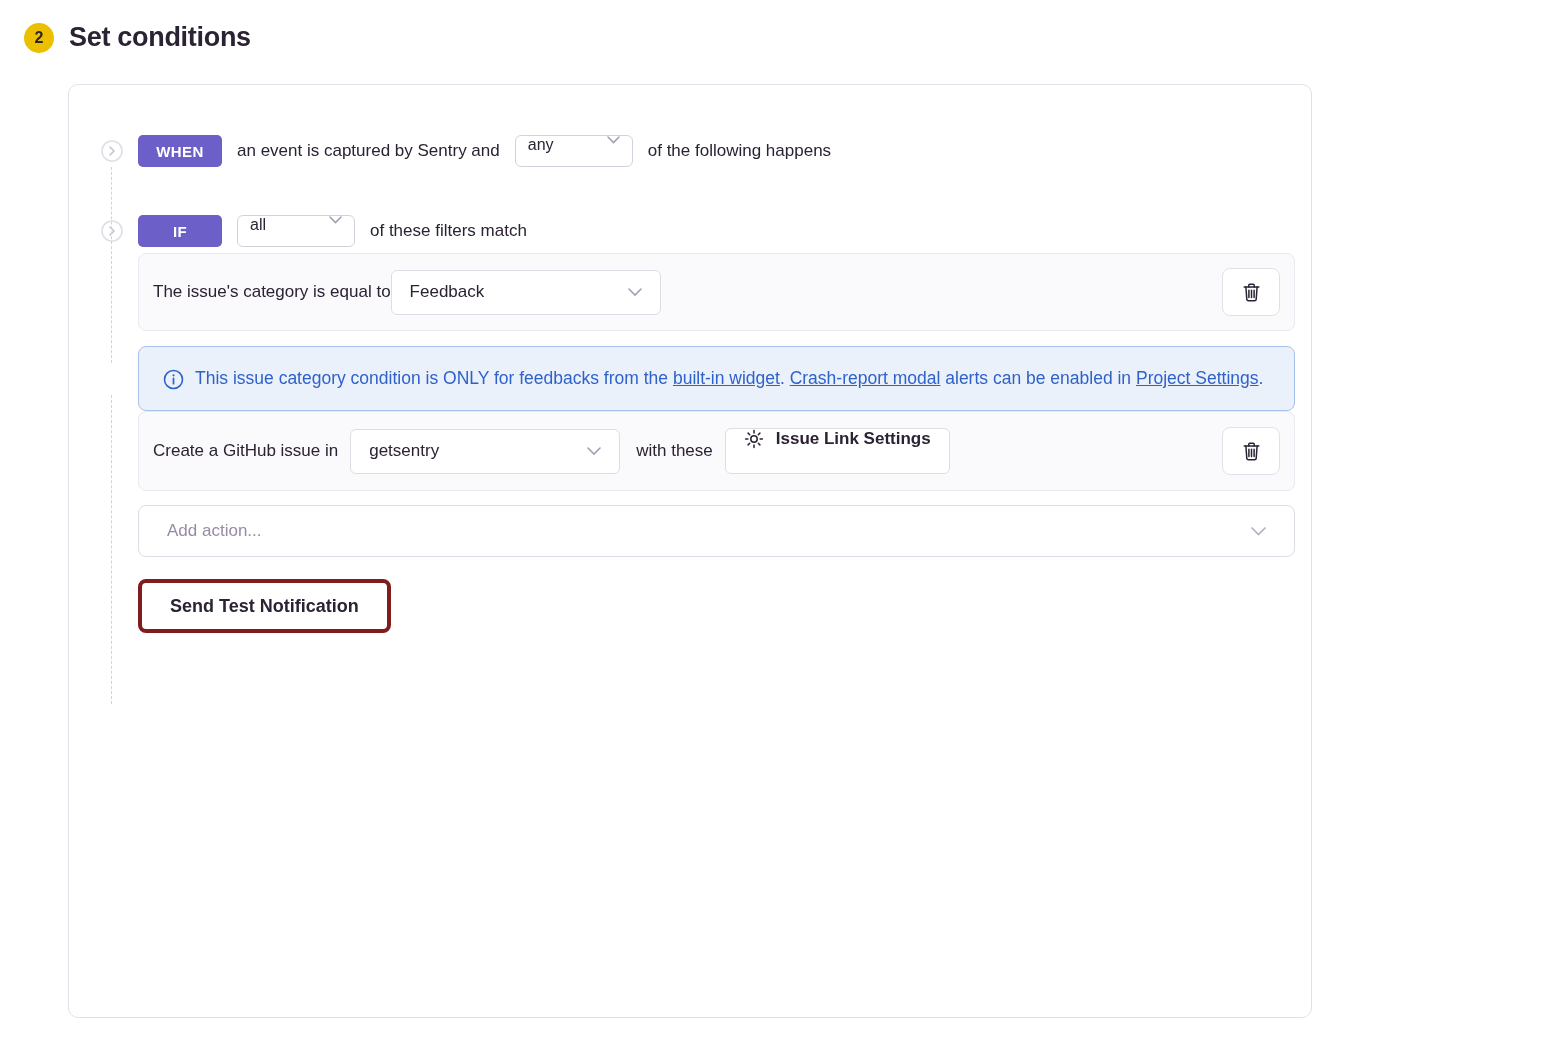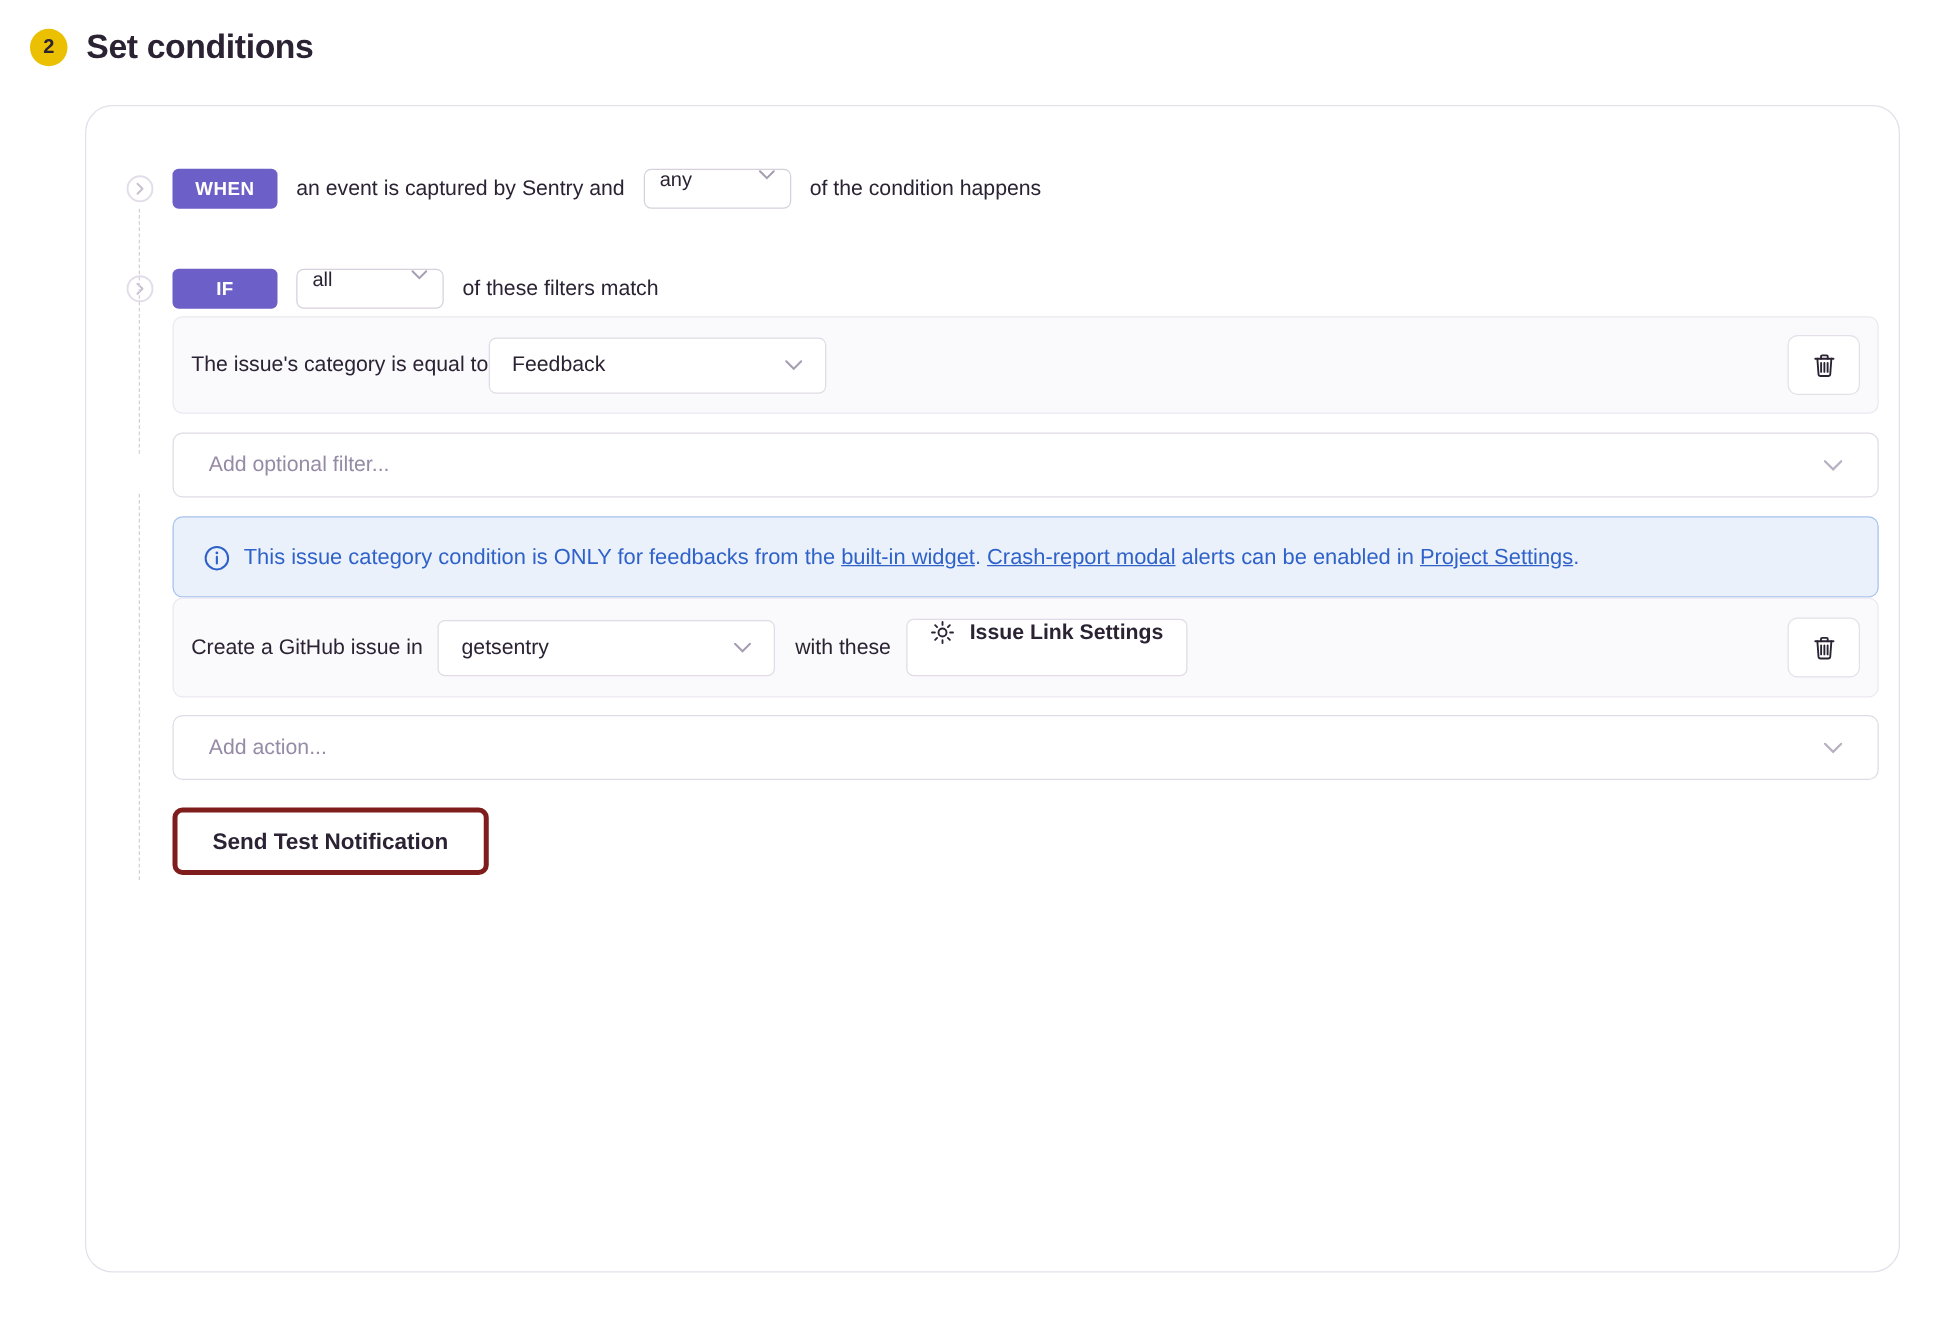--- a/index.html
+++ b/index.html
@@ -19,22 +19,22 @@
     color:var(--text-dark);
   }
   .page-header{display:flex;align-items:center;gap:15px;padding:22px 0 0 24px;}
   .step-circle{
     width:30px;height:30px;border-radius:50%;background:var(--step-yellow);
     display:flex;align-items:center;justify-content:center;
     font-weight:700;font-size:16px;color:var(--text-dark);
   }
   .page-title{font-size:27px;font-weight:700;letter-spacing:-0.3px;}
   .card{
-    position:relative;margin:31px 0 0 68px;width:1452px;height:934px;
-    border:1px solid #E4DFE9;border-radius:22px;background:#fff;
+    position:relative;margin:31px 0 0 68px;width:1244px;height:934px;
+    border:1px solid #E4DFE9;border-radius:10px;background:#fff;
     padding:50px 16px 0 32px;
   }
   .connector{position:absolute;width:0;border-left:1px dashed #D6D0DC;left:42px;}
   .connector-1{top:82px;height:196px;}
   .connector-2{top:310px;height:309px;}
   .step-row{display:flex;align-items:center;gap:15px;height:32px;font-size:17px;}
   .step-circle-icon{display:flex;align-items:center;}
   .badge{
     min-width:84px;height:32px;border-radius:5px;background:var(--accent-purple);
     color:#fff;font-weight:700;font-size:15px;letter-spacing:0.4px;
@@ -120,21 +120,21 @@
     <span class="badge">WHEN</span>
     <span>an event is captured by Sentry and</span>
     <span class="inline-select">
       <span>any</span>
       <span>
         <svg width="13" height="8" viewBox="0 0 13 8">
             <path d="M1 1l5.5 5.5L12 1" fill="none" stroke="#A69DB2" stroke-width="1.6" stroke-linecap="round"></path>
           </svg>
       </span>
     </span>
-    <span>of the condition happens</span>
+    <span>of the following happens</span>
   </div>
 
 
   <div class="step-row mt48 mb6">
     <span class="step-circle-icon">
       <svg width="22" height="22" viewBox="0 0 22 22">
           <circle cx="11" cy="11" r="10" fill="none" stroke="#E2DDE8" stroke-width="1.6"></circle>
           <path d="M9 7l4 4-4 4" fill="none" stroke="#C8C1D1" stroke-width="1.6" stroke-linecap="round" stroke-linejoin="round"></path>
         </svg>
     </span>
@@ -167,28 +167,20 @@
           <svg width="19" height="21" viewBox="0 0 19 21" fill="none" stroke="#2B2233" stroke-width="1.5" stroke-linecap="round" stroke-linejoin="round">
             <path d="M2.2 5h14.6"></path>
             <path d="M6.8 5V3.2c0-.5.4-.9.9-.9h3.6c.5 0 .9.4.9.9V5"></path>
             <path d="M3.9 5l.9 12.3c.1.9.8 1.5 1.7 1.5h6c.9 0 1.6-.6 1.7-1.5L15.1 5"></path>
             <path d="M6.9 8.3v7.2M9.5 8.3v7.2M12.1 8.3v7.2"></path>
           </svg>
         </span>
       </button>
     </div>
 
-    <div class="add-row mb15">
-      <span>Add optional filter...</span>
-      <span>
-        <svg width="15" height="9" viewBox="0 0 15 9">
-            <path d="M1 1l6.5 6.5L14 1" fill="none" stroke="#B7AFC2" stroke-width="1.7" stroke-linecap="round"></path>
-          </svg>
-      </span>
-    </div>
 
     <div class="alert">
       <span class="alert-icon">
         <svg width="21" height="21" viewBox="0 0 21 21">
             <circle cx="10.5" cy="10.5" r="9" fill="none" stroke="#2F62C9" stroke-width="1.6"></circle>
             <path d="M10.5 9.4v5.3" stroke="#2F62C9" stroke-width="1.7" stroke-linecap="round"></path>
             <circle cx="10.5" cy="6.3" r="1.1" fill="#2F62C9"></circle>
           </svg>
       </span>
       <span>

